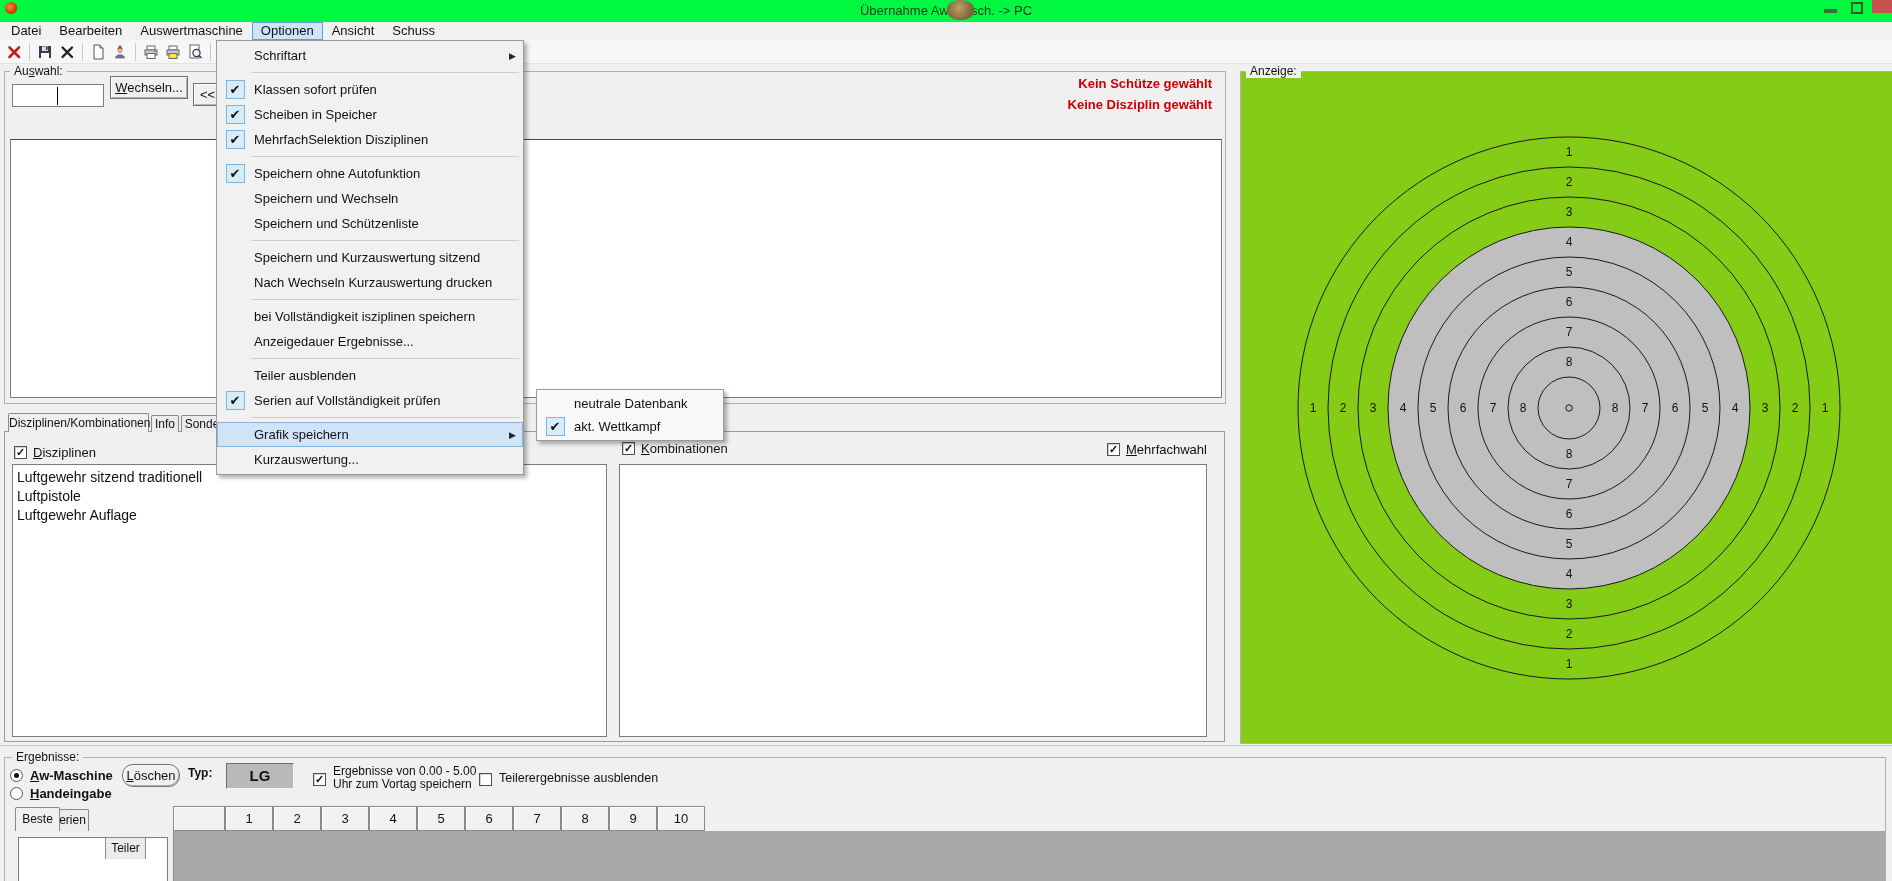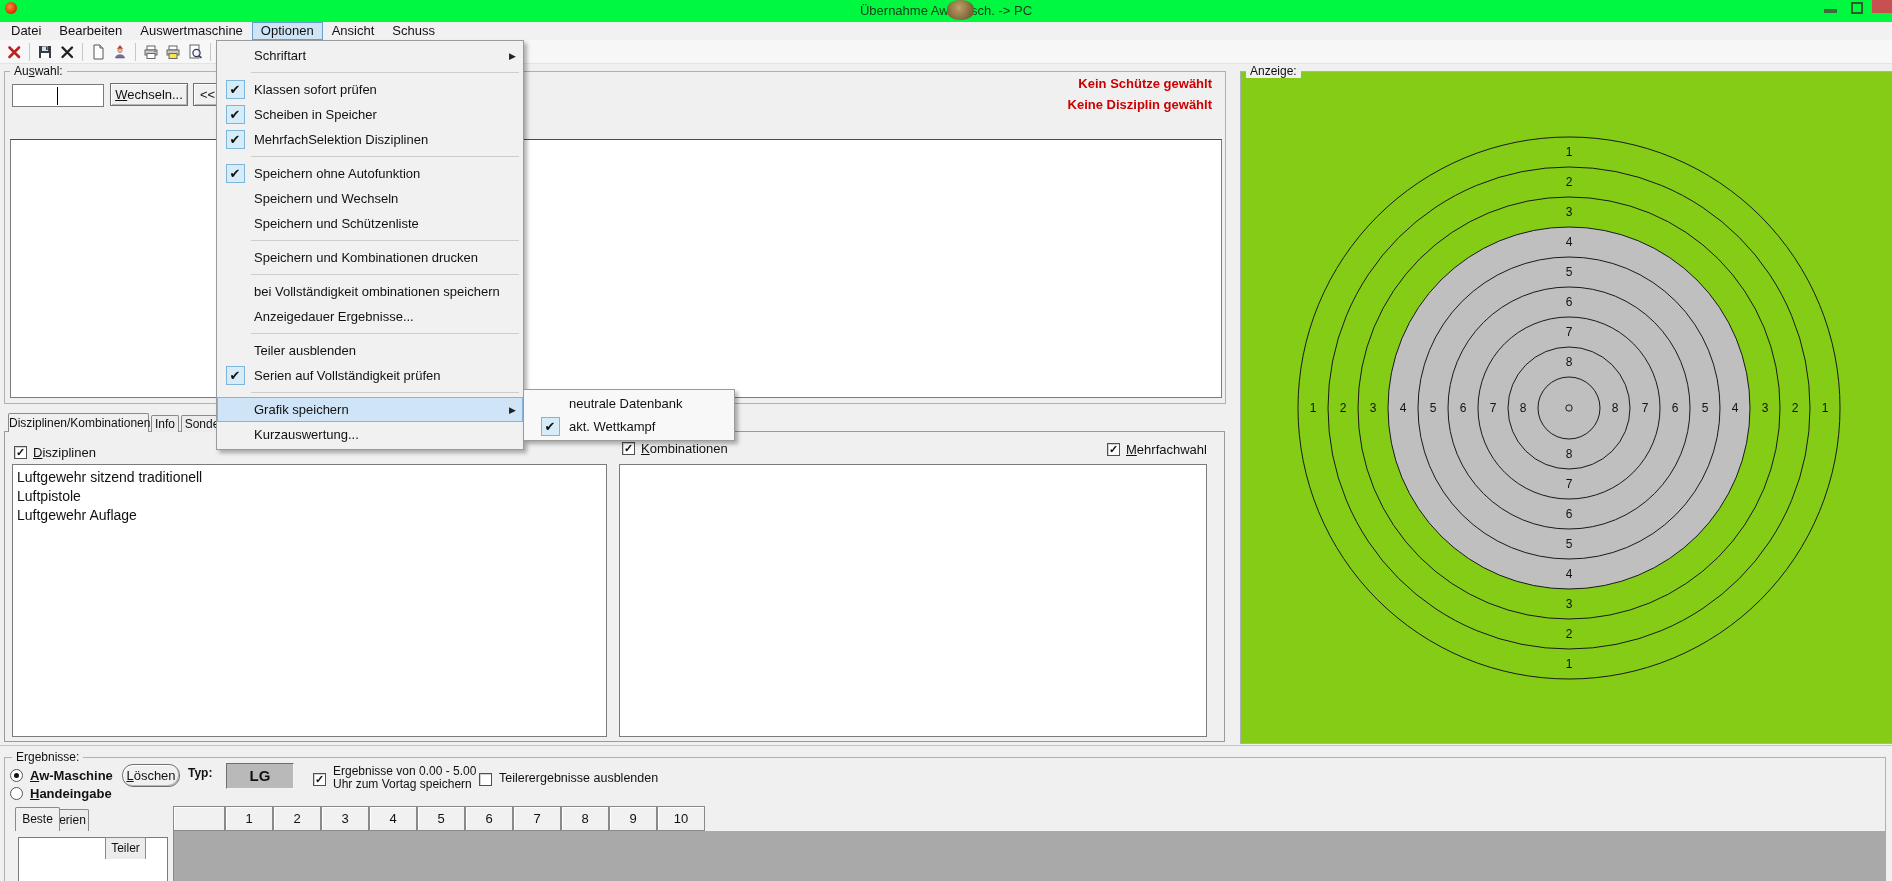--- a/index.html
+++ b/index.html
@@ -66,22 +66,22 @@
   .mrow { height:25px; display:flex; align-items:center; padding:0 3px; position:relative; }
   .mrow.hl { background:#cfe4f7; outline:1px solid #84b5de; outline-offset:-1px; }
   .mcheck { width:30px; flex:none; display:flex; justify-content:center; }
   .mcheck-box { width:19px; height:19px; background:#d6ecf8; border:1px solid #7fb5d8;
                 text-align:center; line-height:17px; font-size:13px; color:#111; }
   .mlabel { flex:1; font-size:13px; padding-left:4px; white-space:nowrap; }
   .marrow { width:16px; font-size:9px; color:#222; text-align:right; padding-right:4px; }
   .msep { height:9px; display:flex; align-items:center; }
   .msep-line { margin-left:34px; margin-right:4px; flex:1; border-top:1px solid #cdcdcd; }
 
-  .submenu { position:absolute; left:523px; top:389px; width:212px; background:#f8f8f8;
-             border:1px solid #9b9b9b; box-shadow:3px 3px 4px rgba(0,0,0,.3); z-index:55; padding:2px 8px; }
+  .submenu { position:absolute; left:536px; top:389px; width:188px; background:#f8f8f8;
+             border:1px solid #9b9b9b; box-shadow:3px 3px 4px rgba(0,0,0,.3); z-index:55; padding:2px 0; }
 
   
   .th-cell { position:absolute; top:806px; height:25px; background:#f1f1f1; border:1px solid #8a8a8a;
              box-shadow:inset 1px 1px 0 #fff; text-align:center; line-height:23px; font-size:13px; }
   .tbody-gray { position:absolute; left:173px; top:831px; width:1713px; height:50px; background:#a9a9a9;
                 border-left:1px solid #8a8a8a; }
 
   u { text-decoration:underline; }
 </style>
 </head>
@@ -166,21 +166,21 @@
       </span>
       <span class="tb-sep"></span>
     </div>
 
   <div class="groupbox" style="left:4px; top:71px; width:1222px; height:333px;">
     <span class="group-label">Au<u>s</u>wahl:</span>
   </div>
   <div class="sunken" style="position:absolute; left:12px; top:84px; width:92px; height:23px;">
     <div style="position:absolute; left:44px; top:2px; width:1px; height:18px; background:#000;"></div>
   </div>
-  <div class="btn" style="left:110px; top:83px; width:78px; height:23px; line-height:21px;"><u>W</u>echseln...</div>
+  <div class="btn" style="left:110px; top:76px; width:78px; height:23px; line-height:21px;"><u>W</u>echseln...</div>
   <div class="btn" style="left:193px; top:83px; width:86px; height:23px; line-height:21px; text-align:left; padding-left:6px;">&lt;&lt; <u>S</u></div>
   <div class="sunken" style="position:absolute; left:10px; top:139px; width:1212px; height:259px; border-top-color:#4a4a4a;"></div>
 
   <div class="status-red" style="top:76px;">Kein Schütze gewählt</div>
   <div class="status-red" style="top:97px;">Keine Disziplin gewählt</div>
 
   <div class="groupbox" style="left:1240px; top:71px; width:695px; height:673px; background:#84cc16;">
     <span class="group-label">Anzeige:</span>
     <svg id="target-svg" width="644" height="671" style="position:absolute; left:0; top:0;">
         <circle cx="328" cy="336" r="181" fill="#bfbfbf" stroke="none" stroke-width="1"></circle>
@@ -336,29 +336,34 @@
       <div class="mrow">
         <span class="mcheck"></span>
         <span class="mlabel">Speichern und Schützenliste</span>
         <span class="marrow"></span>
       </div>
       <div class="msep">
         <div class="msep-line"></div>
       </div>
       <div class="mrow">
         <span class="mcheck"></span>
-        <span class="mlabel">Speichern und Kombinationen drucken</span>
-        <span class="marrow"></span>
-      </div>
-      <div class="msep">
-        <div class="msep-line"></div>
-      </div>
-      <div class="mrow">
-        <span class="mcheck"></span>
-        <span class="mlabel">bei Vollständigkeit ombinationen speichern</span>
+        <span class="mlabel">Speichern und Kurzauswertung sitzend</span>
+        <span class="marrow"></span>
+      </div>
+      <div class="mrow">
+        <span class="mcheck"></span>
+        <span class="mlabel">Nach Wechseln Kurzauswertung drucken</span>
+        <span class="marrow"></span>
+      </div>
+      <div class="msep">
+        <div class="msep-line"></div>
+      </div>
+      <div class="mrow">
+        <span class="mcheck"></span>
+        <span class="mlabel">bei Vollständigkeit isziplinen speichern</span>
         <span class="marrow"></span>
       </div>
       <div class="mrow">
         <span class="mcheck"></span>
         <span class="mlabel">Anzeigedauer Ergebnisse...</span>
         <span class="marrow"></span>
       </div>
       <div class="msep">
         <div class="msep-line"></div>
       </div>

